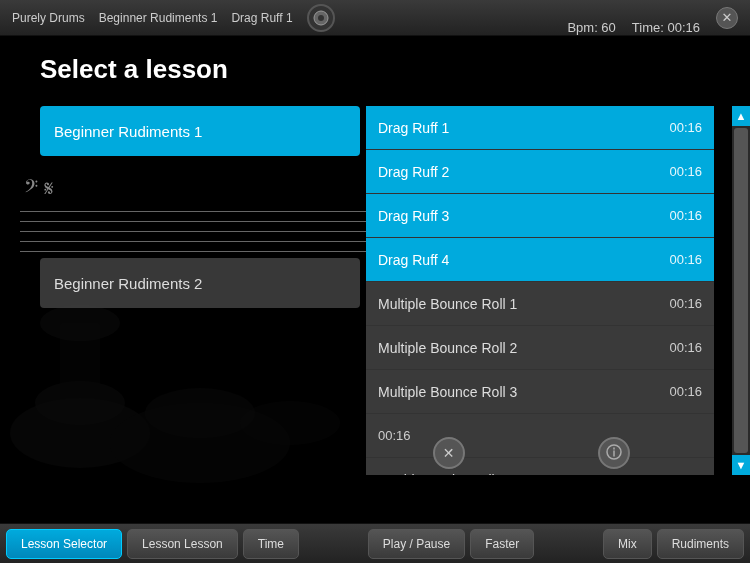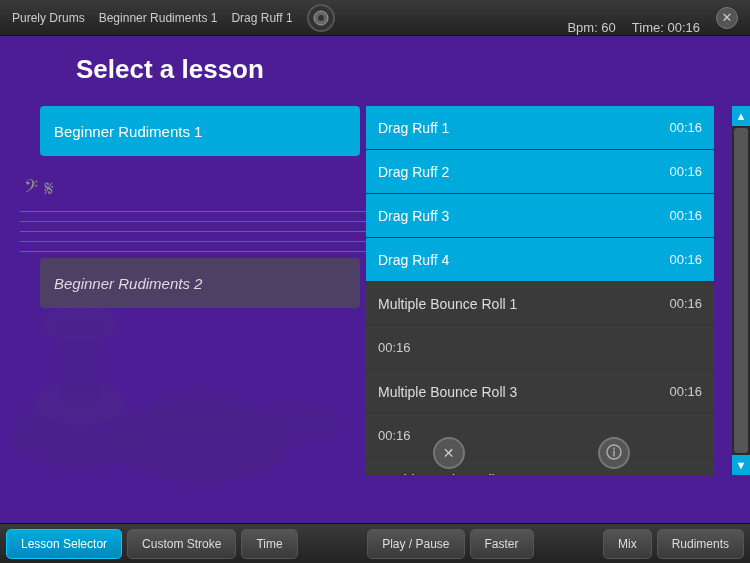--- a/index.html
+++ b/index.html
@@ -54,23 +54,22 @@
       display: flex; align-items: center; justify-content: center;
       font-size: 13px;
       color: #ccc;
       cursor: pointer;
     }
 
     
     #main {
       position: relative;
       height: 487px; 
-      background: #4c1d95;
+      background: #000000;
       overflow: hidden;
-      padding-left: 36px;
     }
 
     
     #drum-bg {
       position: absolute;
       bottom: 40px;
       left: 0;
       right: 0;
       height: 250px;
       opacity: 0.25;
@@ -115,21 +114,20 @@
       font-size: 15px;
       cursor: pointer;
     }
     .category-item.selected {
       background: #00aadd;
       color: #fff;
     }
     .category-item.unselected {
       background: rgba(80,80,80,0.7);
       color: #ddd;
-      font-style: italic;
     }
     
     .category-gap { height: 100px; }
 
     
     #right-panel {
       position: absolute;
       top: 70px;
       left: 366px;
       width: 348px;
@@ -325,20 +323,21 @@
     </div>
     <div class="lesson-item highlighted">
       <span>Drag Ruff 4</span>
       <span class="lesson-time">00:16</span>
     </div>
     <div class="lesson-item normal">
       <span>Multiple Bounce Roll 1</span>
       <span class="lesson-time">00:16</span>
     </div>
     <div class="lesson-item normal">
+      <span>Multiple Bounce Roll 2</span>
       <span class="lesson-time">00:16</span>
     </div>
     <div class="lesson-item normal">
       <span>Multiple Bounce Roll 3</span>
       <span class="lesson-time">00:16</span>
     </div>
     <div class="lesson-item normal">
       <span class="lesson-time">00:16</span>
     </div>
     <div class="lesson-item normal">
@@ -364,21 +363,21 @@
           <path d="M8 4v1M8 7v5" stroke="#aaa" stroke-width="1.5" stroke-linecap="round"></path>
         </svg>
       </span>
     </div>
   </div>
 
 </div>
 
 <div id="bottom-bar">
   <button class="toolbar-btn active">Lesson Selector</button>
-  <button class="toolbar-btn">Custom Stroke</button>
+  <button class="toolbar-btn">Lesson Lesson</button>
   <button class="toolbar-btn">Time</button>
   <div class="toolbar-spacer"></div>
   <button class="toolbar-btn">Play / Pause</button>
   <button class="toolbar-btn">Faster</button>
   <div class="toolbar-spacer"></div>
   <button class="toolbar-btn">Mix</button>
   <button class="toolbar-btn">Rudiments</button>
 </div>
 
 </body></html>

